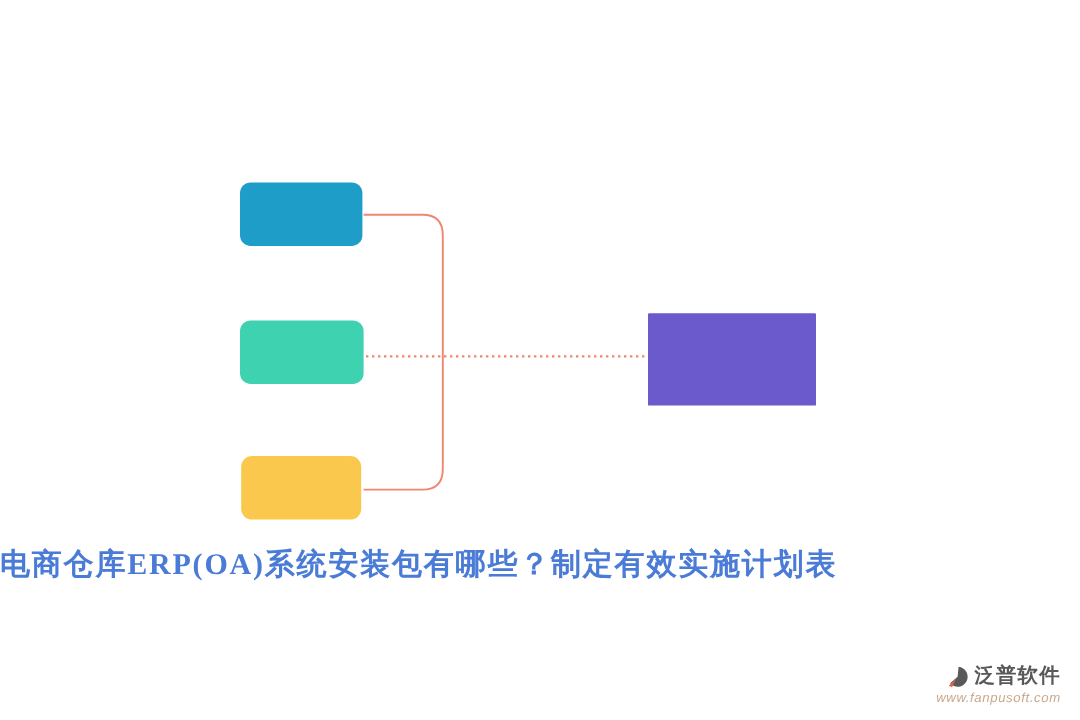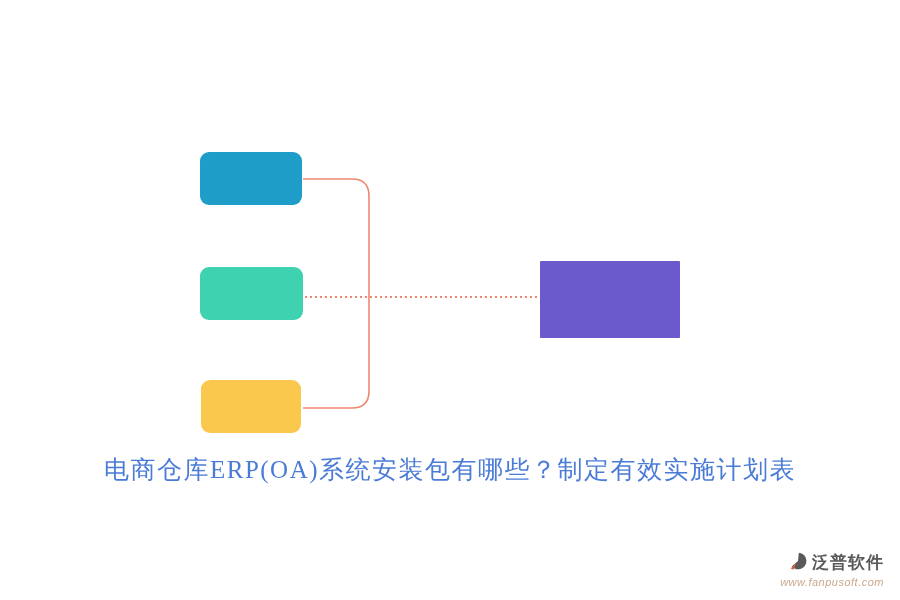--- a/index.html
+++ b/index.html
@@ -30,36 +30,35 @@
   .connector-layer {
     position: absolute;
     left: 0; top: 0;
     width: 900px; height: 600px;
     pointer-events: none;
   }
   .page-title {
     position: absolute;
     left: 0; right: 0;
     top: 453px;
-    text-align: center;
     font-size: 25px;
-    font-weight: normal;
+    font-weight: bold;
     letter-spacing: 1.5px;
     font-family: "Liberation Serif", "DejaVu Serif", serif;
     white-space: nowrap;
   }
   .footer-brand {
     position: absolute;
     right: 16px;
     bottom: 12px;
     text-align: right;
   }
   .brand-row {
     display: flex;
-    align-items: flex-start;
+    align-items: flex-end;
     justify-content: flex-end;
     gap: 4px;
   }
   .brand-name {
     font-size: 17px;
     font-weight: bold;
     letter-spacing: 1px;
   }
   .brand-url {
     font-size: 11px;

